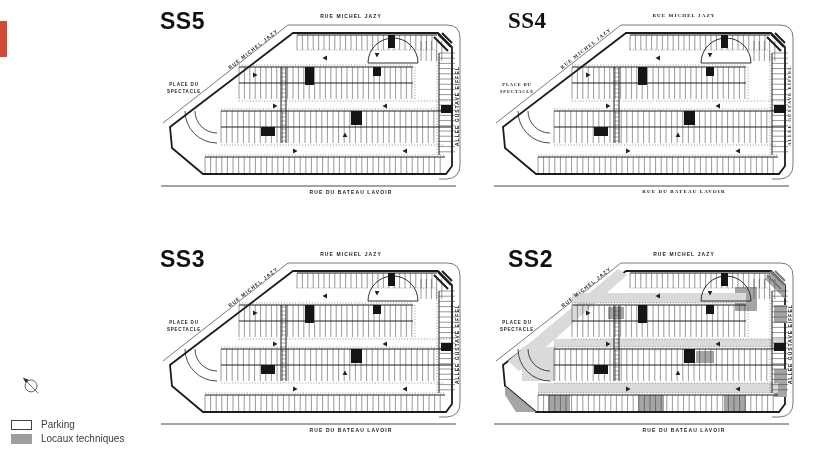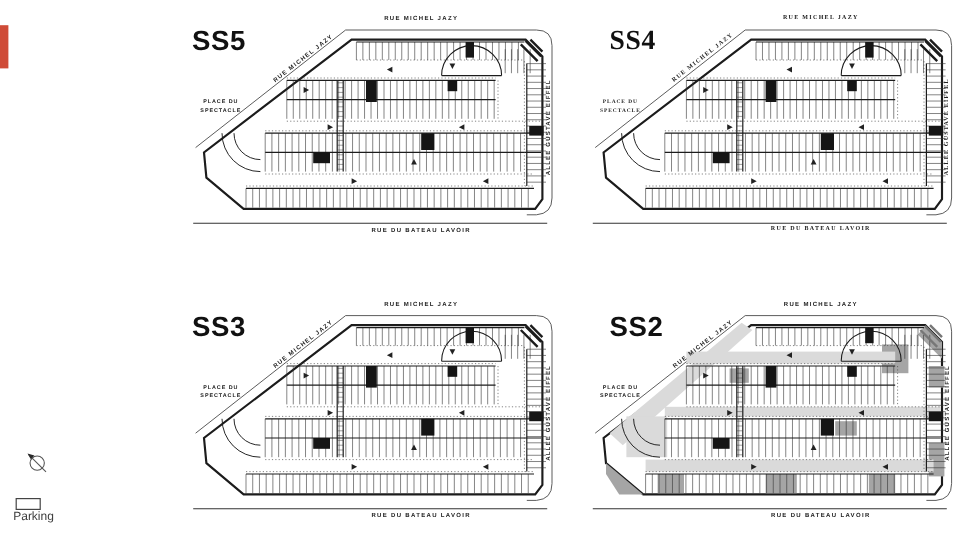--- a/index.html
+++ b/index.html
@@ -4,41 +4,41 @@
 <style>
   html,body{margin:0;padding:0;}
   body{
     width:815px;height:465px;position:relative;overflow:hidden;
     background:#ffffff;font-family:"Liberation Sans", sans-serif;
   }
   .accent-bar{position:absolute;left:0;top:21px;width:7px;height:36px;}
   .plan-cell{position:absolute;width:318px;height:200px;}
   .plan-cell svg.plan-drawing{position:absolute;left:0;top:0;width:318px;height:200px;}
   .plan-title{
-    position:absolute;left:5px;top:16px;font-weight:bold;font-size:23px;
+    position:absolute;left:5px;top:3px;font-weight:bold;font-size:23px;
     letter-spacing:.5px;color:#111;z-index:3;
   }
   .plan-cell.right-col .plan-title{left:20px;}
   .lbl{
     position:absolute;font-size:5px;font-weight:bold;letter-spacing:1.1px;
     color:#222;white-space:nowrap;z-index:3;
   }
   .lbl-top{left:130px;top:8px;width:132px;text-align:center;}
   .lbl-diag{left:38px;top:41px;width:120px;text-align:center;
     transform:rotate(-38deg);}
   .lbl-right{left:299px;top:55px;height:92px;writing-mode:vertical-rl;
     transform:rotate(180deg);text-align:center;letter-spacing:1px;}
   .lbl-bottom{left:130px;top:184px;width:132px;text-align:center;}
   .lbl-place{
     position:absolute;left:5px;top:76px;width:48px;text-align:center;
     font-size:4.5px;font-weight:bold;letter-spacing:.8px;color:#222;
     line-height:1.6;white-space:normal;z-index:3;
   }
   .legend{position:absolute;left:11px;top:415px;z-index:3;}
-  .legend-row{display:flex;align-items:center;height:14.5px;flex-direction:column;}
+  .legend-row{display:flex;align-items:flex-end;height:14.5px;}
   .legend-swatch{width:19px;height:8px;margin-right:9px;flex:0 0 auto;}
   .legend-label{font-size:10px;color:#3c3c3c;}
   .north-arrow{position:absolute;left:20px;top:374px;width:22px;height:22px;z-index:3;}
 </style>
 </head>
 <body>
 
 <div class="accent-bar" style="background: rgb(207, 75, 55);"></div>
 
 <div class="plan-cell" style="left:155px;top:5px;">
@@ -200,13 +200,17 @@
   <circle cx="12" cy="13" r="6.5" fill="none" stroke="#555" stroke-width="1"></circle>
   <line x1="20" y1="21" x2="4" y2="5" stroke="#555" stroke-width="1"></line>
   <polygon points="3.2,4.2 9.5,6.2 6.2,9.5" fill="#2a2a2a"></polygon>
 </svg>
 
 <div class="legend">
   <div class="legend-row">
     <div class="legend-swatch" style="background: rgb(255, 255, 255); border: 1px solid rgb(68, 68, 68);"></div>
     <div class="legend-label">Parking</div>
   </div>
+  <div class="legend-row">
+    <div class="legend-swatch" style="background: rgb(158, 158, 158); border: 1px solid rgb(158, 158, 158);"></div>
+    <div class="legend-label">Locaux techniques</div>
+  </div>
 </div>
 
 </body></html>

